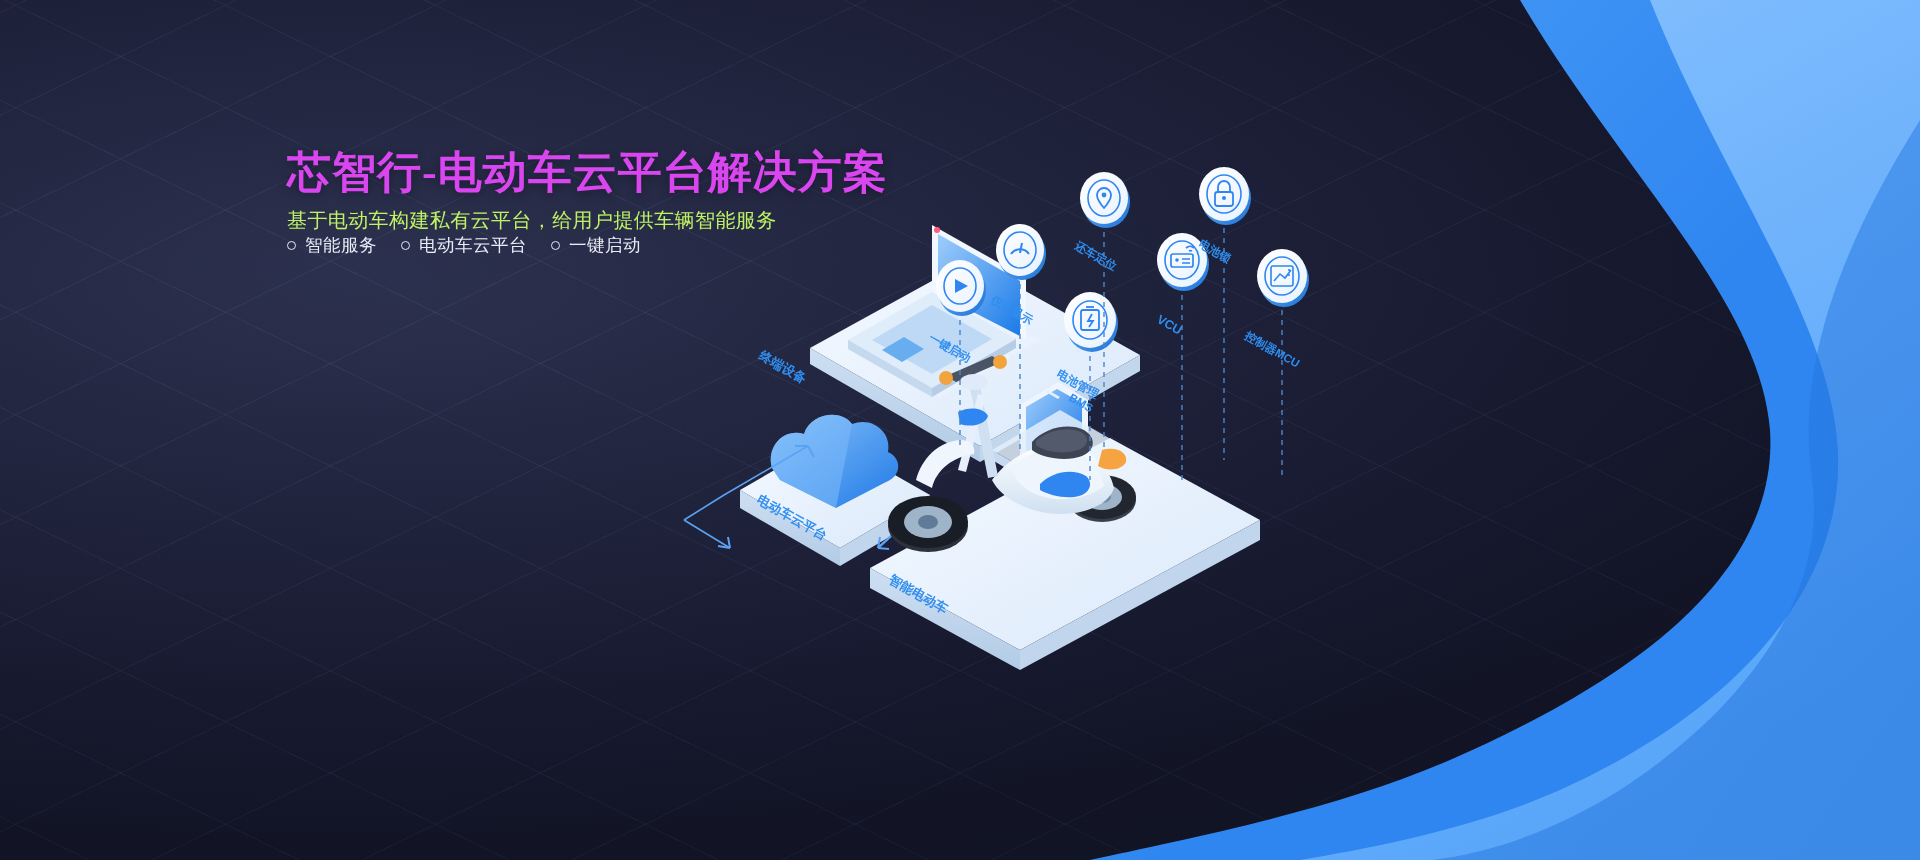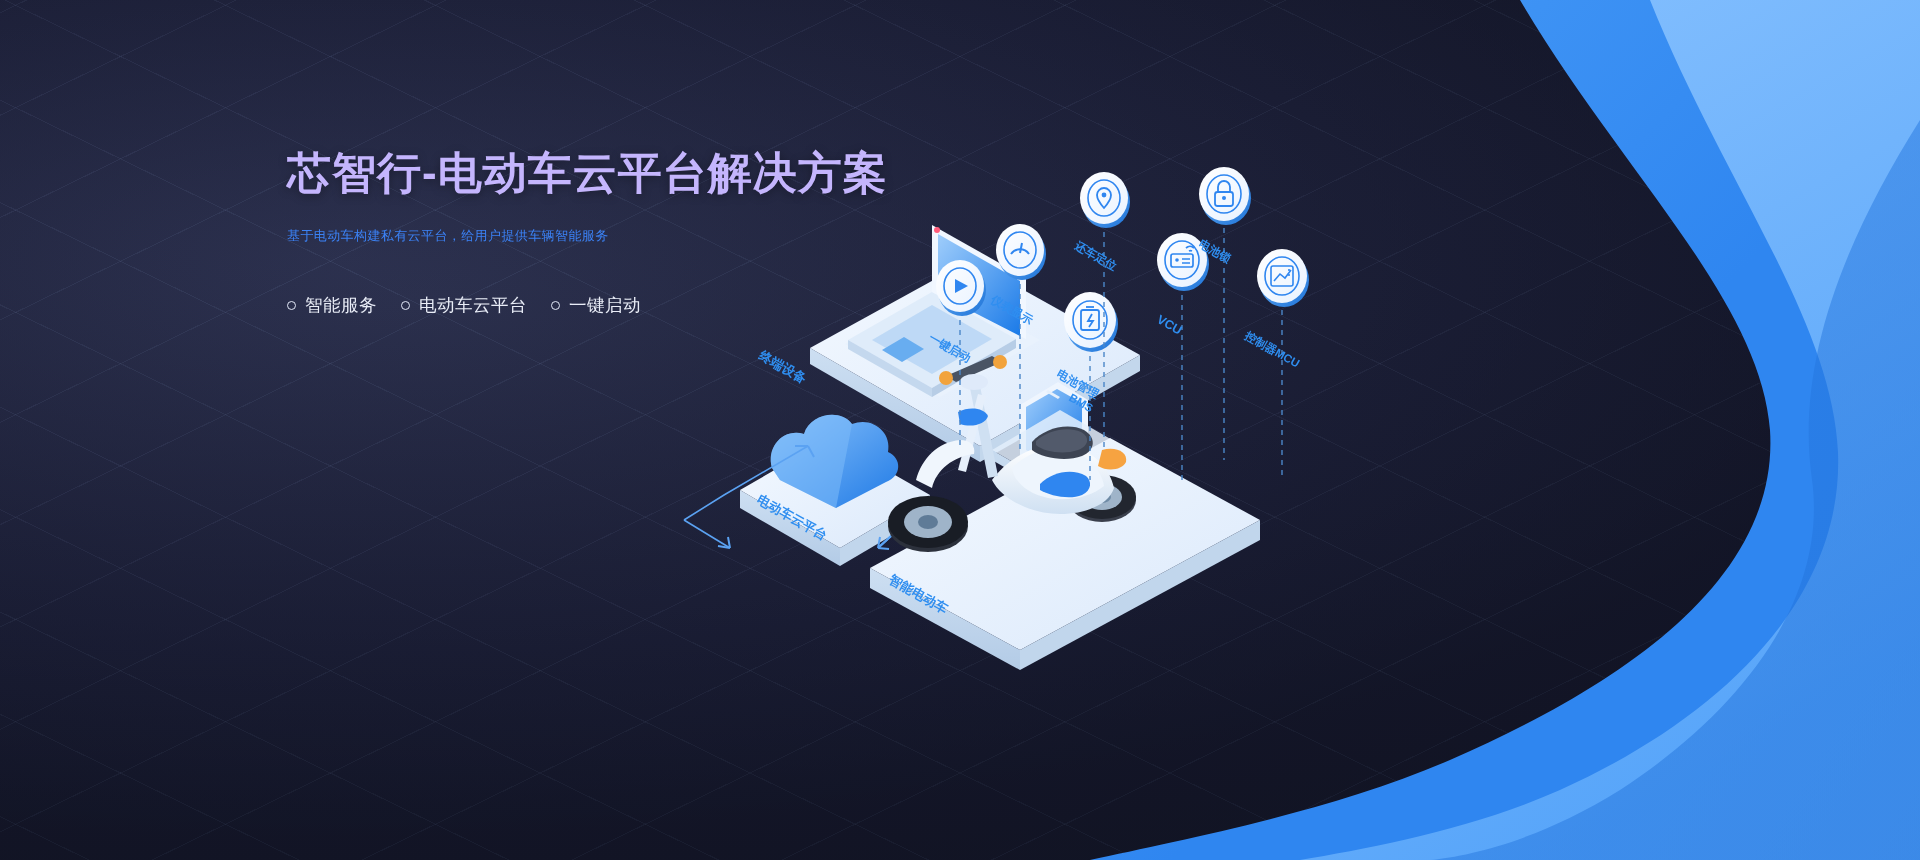--- a/index.html
+++ b/index.html
@@ -29,28 +29,28 @@
   }
   .bg-vignette{
     position:absolute; inset:0;
     background:radial-gradient(100% 80% at 18% 30%, rgba(255,255,255,.03), rgba(0,0,0,.35) 85%);
   }
   .bg-wave{ position:absolute; inset:0; }
 
   
   .copy { position:absolute; left:287px; top:148px; width:640px; }
   .title{
-    font-family:Liberation Sans, sans-serif;
-    font-weight:700; font-size:44px; letter-spacing:1px; color:#c4b5fd;
+    font-family:Liberation Serif, serif;
+    font-weight:700; font-size:44px; letter-spacing:1px; color:#d946ef;
     line-height:1.12; white-space:nowrap;
     text-shadow:0 2px 10px rgba(0,0,0,.35);
   }
-  .subtitle{ margin-top:26px; color:#3b82f6; font-size:13px; line-height:26px; letter-spacing:.4px; }
+  .subtitle{ margin-top:10px; color:#bef264; font-size:20px; line-height:26px; letter-spacing:.4px; }
   .subtitle div{ white-space:nowrap; }
-  .bullets{ margin-top:44px; display:flex; align-items:flex-end; gap:24px; }
+  .bullets{ display:flex; align-items:flex-end; gap:24px; }
   .bullet{ display:flex; align-items:center; gap:9px; color:#e9edf7; font-size:17.5px; letter-spacing:.5px; white-space:nowrap; }
   .dot{ width:9px; height:9px; border:1.6px solid #e2e8f7; border-radius:50%; display:inline-block; }
 
   
   #art{ position:absolute; left:640px; top:150px; width:1280px; height:640px; }
   .lbl{ fill:#2f8ef0; font-family:"Liberation Sans","DejaVu Sans",sans-serif; font-weight:700; }
 </style>
 </head>
 <body>
 

